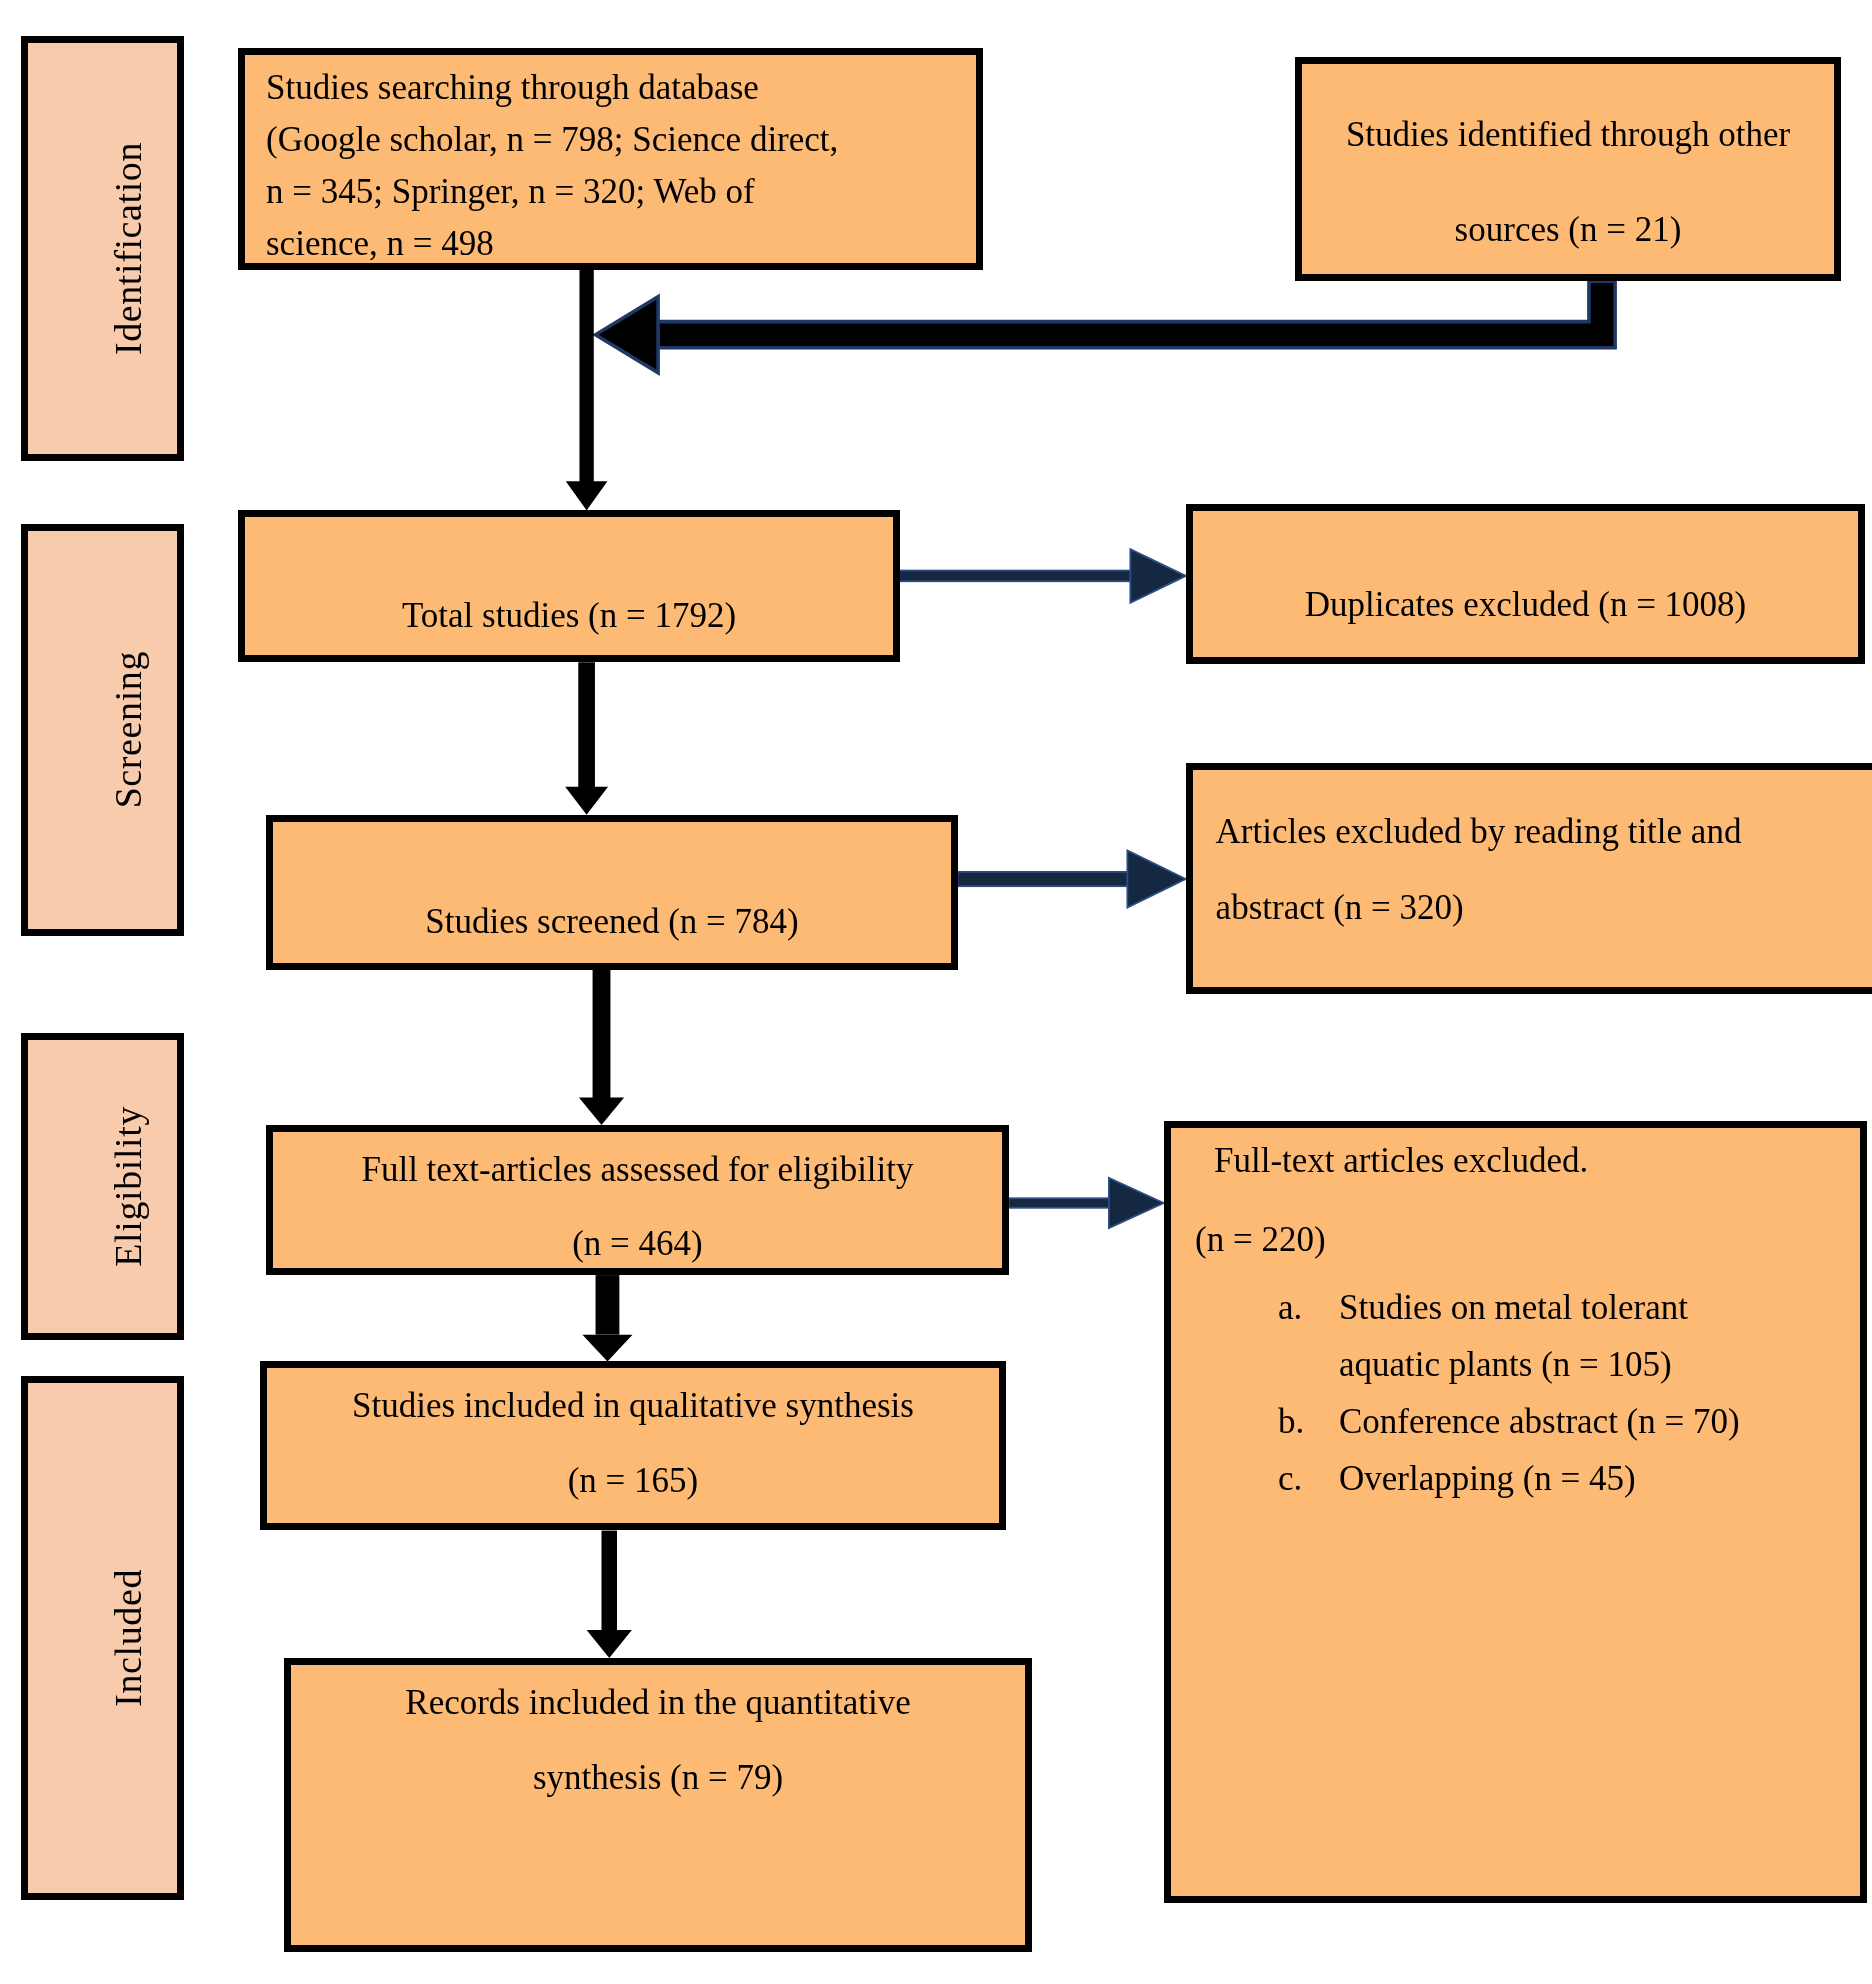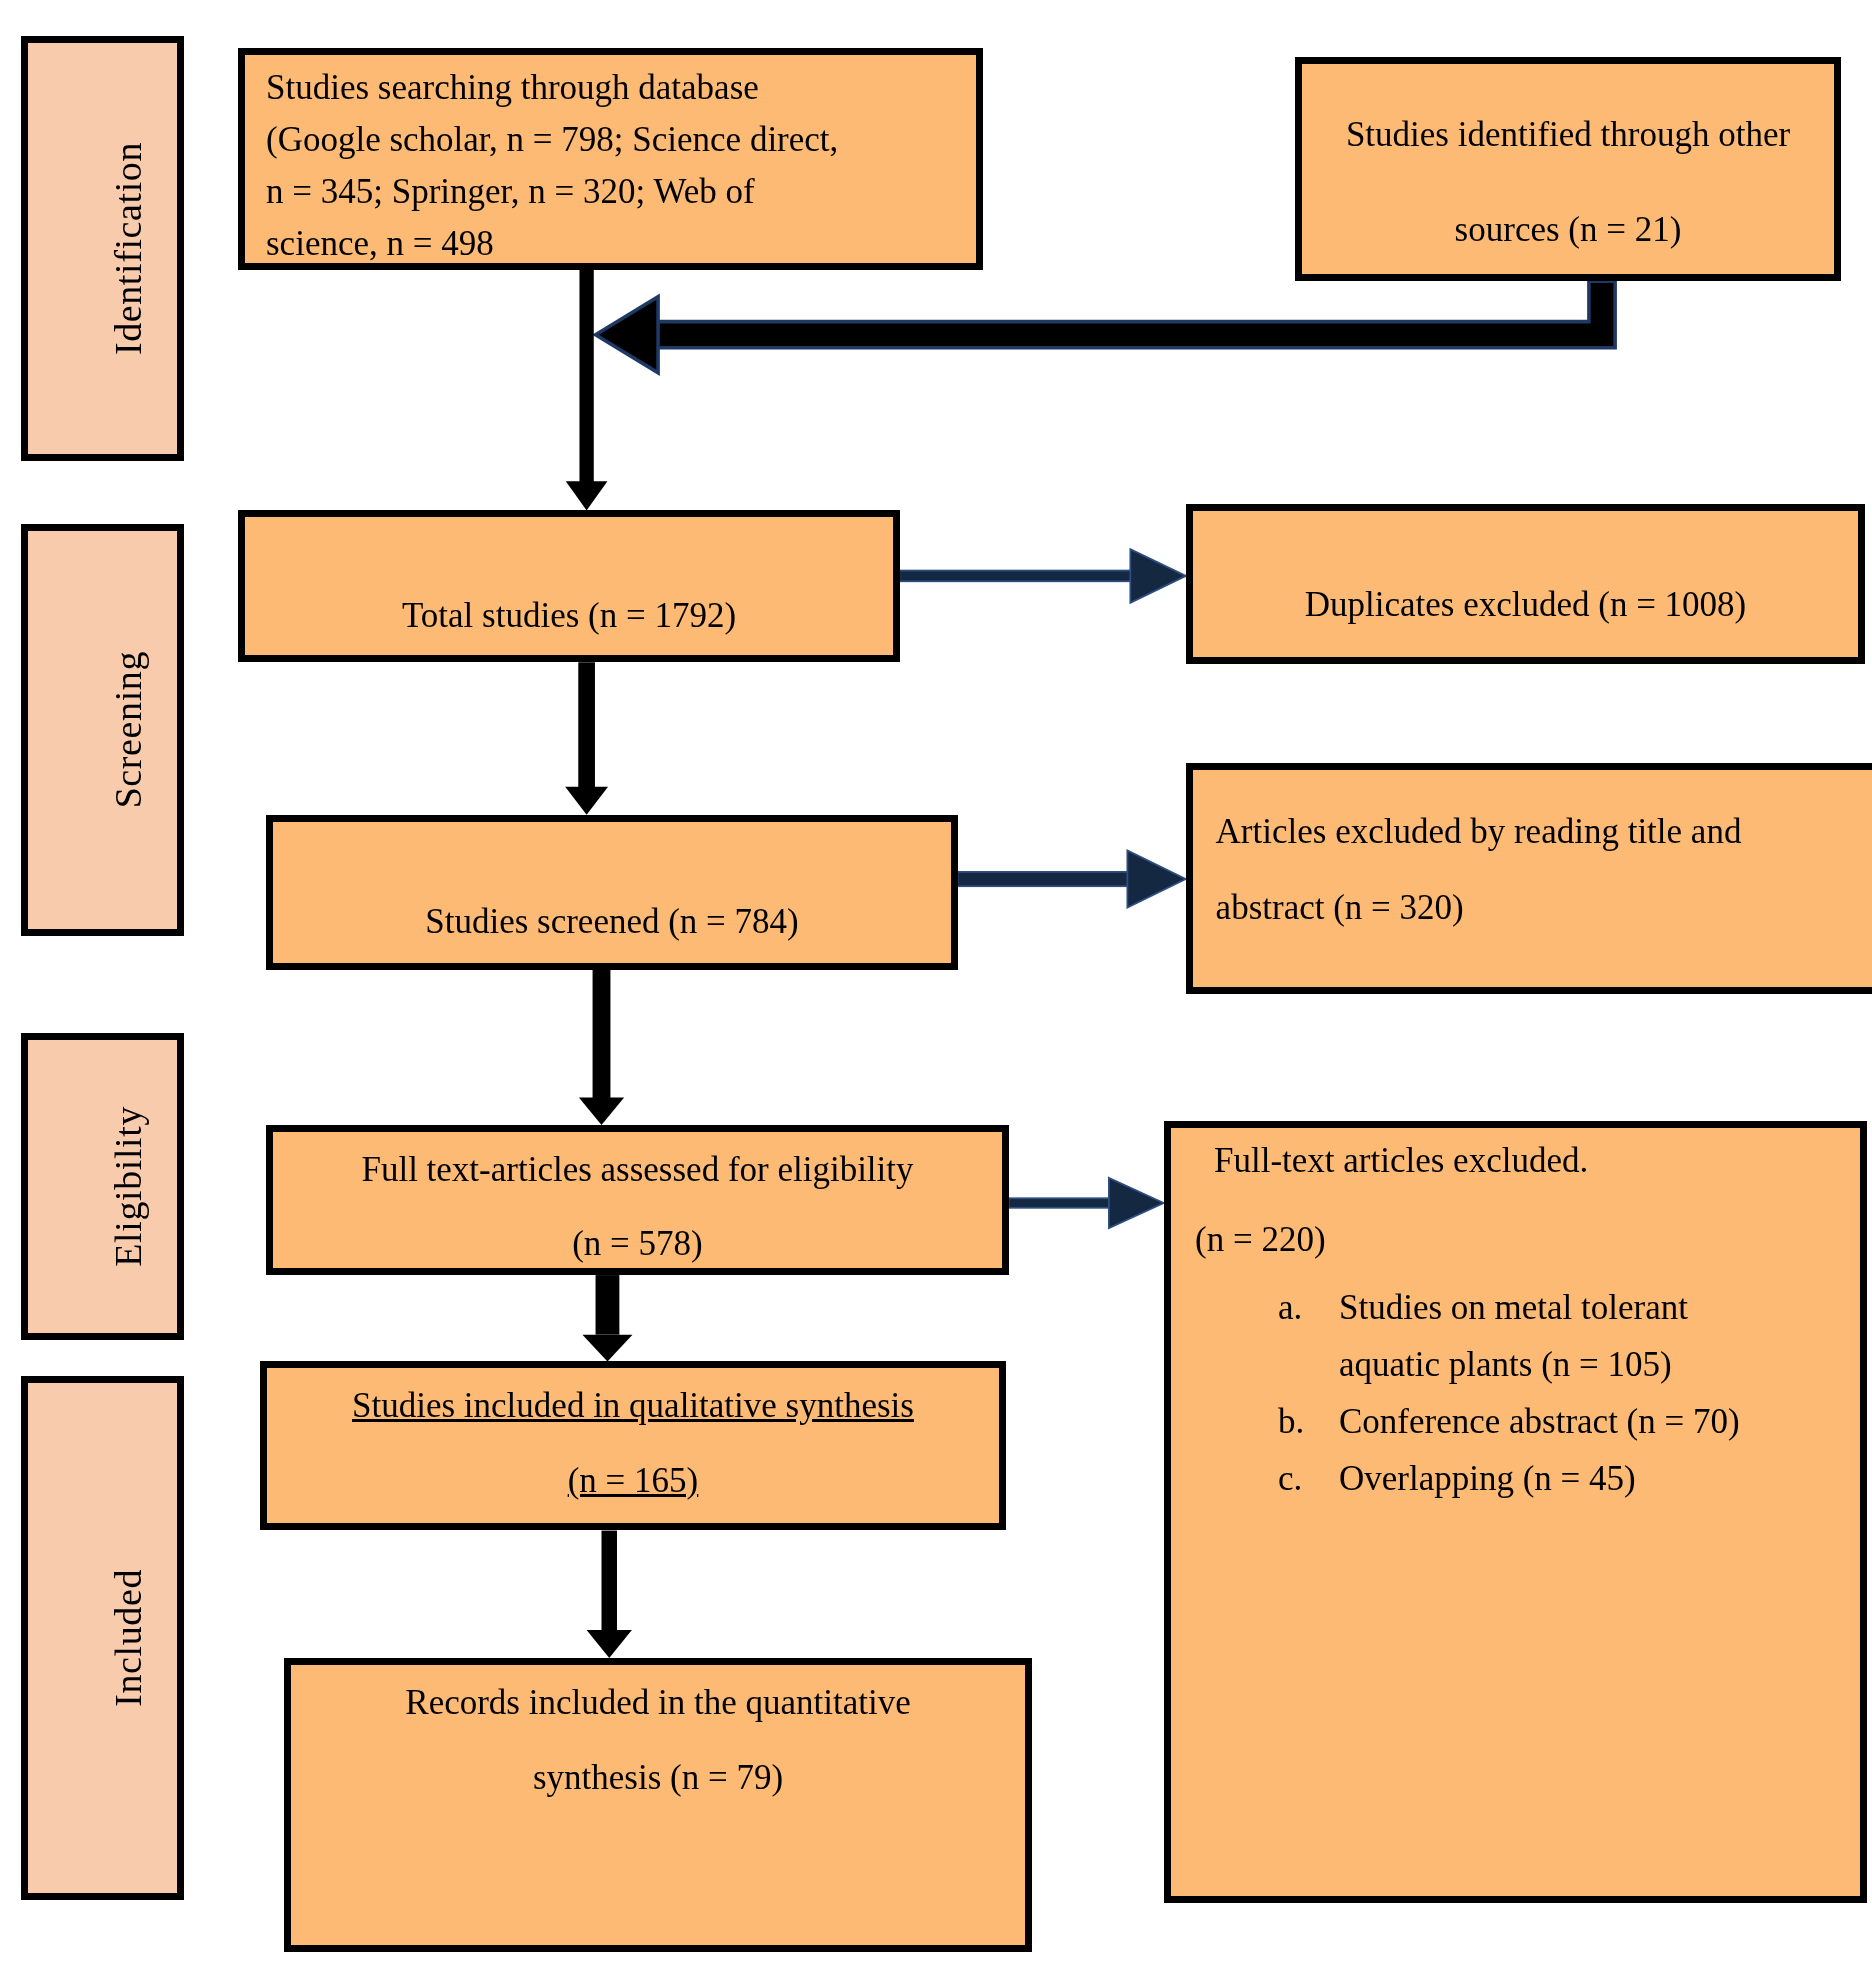--- a/index.html
+++ b/index.html
@@ -39,21 +39,21 @@
   .line{white-space:nowrap;}
 
   #b1{left:238px;top:48px;width:745px;height:222px;padding:7.1px 0 0 21px;line-height:52px;}
   #b2{left:1295px;top:57px;width:546px;height:224px;text-align:center;padding-top:22.6px;line-height:95px;}
   #b3{left:238px;top:510px;width:662px;height:152px;display:flex;align-items:flex-end;justify-content:center;padding-bottom:12px;}
   #b4{left:1186px;top:504px;width:679px;height:160px;display:flex;align-items:flex-end;justify-content:center;padding-bottom:25px;}
   #b5{left:266px;top:815px;width:692px;height:155px;display:flex;align-items:flex-end;justify-content:center;padding-bottom:14.3px;}
   #b6{left:1186px;top:763px;width:737px;height:231px;padding:24px 0 0 22.6px;line-height:76px;}
   #b7{left:266px;top:1125px;width:743px;height:150px;text-align:center;line-height:74px;padding-top:1.2px;}
   #b8{left:1164px;top:1121px;width:703px;height:782px;padding:0 0 0 24px;line-height:66px;}
-  #b9{left:260px;top:1361px;width:746px;height:169px;text-align:center;line-height:75px;text-decoration:underline;}
+  #b9{left:260px;top:1361px;width:746px;height:169px;text-align:center;line-height:75px;}
   #b10{left:252px;top:1658px;width:748px;height:294px;text-align:center;line-height:75px;margin-left:32px;}
 
   #b8 .heading{padding-left:19px;}
   #b8 .count{margin-top:13px;}
   #b8 .reasons{margin-top:6px;line-height:57px;}
   .reason{display:flex;padding-left:83px;}
   .reason .marker{width:61px;flex:0 0 61px;}
 </style>
 </head>
 <body>
@@ -143,21 +143,21 @@
   <div class="line">Studies screened (n = 784)</div>
 </div>
 
 <div class="box" id="b6">
   <div class="line">Articles excluded by reading title and</div>
   <div class="line">abstract (n = 320)</div>
 </div>
 
 <div class="box" id="b7">
   <div class="line">Full text-articles assessed for eligibility</div>
-  <div class="line">(n = 578)</div>
+  <div class="line">(n = 464)</div>
 </div>
 
 <div class="box" id="b8">
   <div class="line heading">Full-text articles excluded.</div>
   <div class="line count">(n = 220)</div>
   <div class="reasons">
     <div class="reason">
       <div class="marker">a.</div>
       <div class="rlines">
         <div class="line">Studies on metal tolerant</div>

